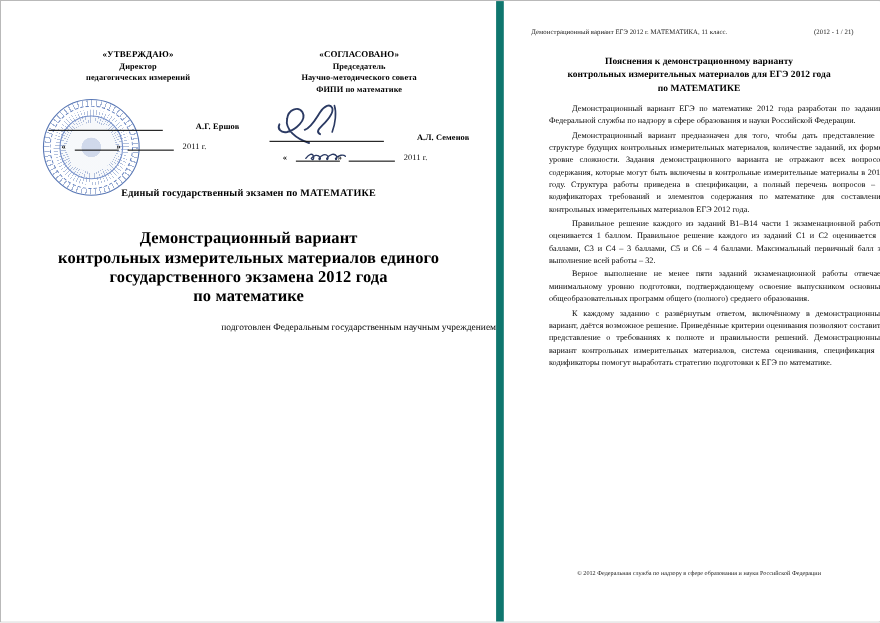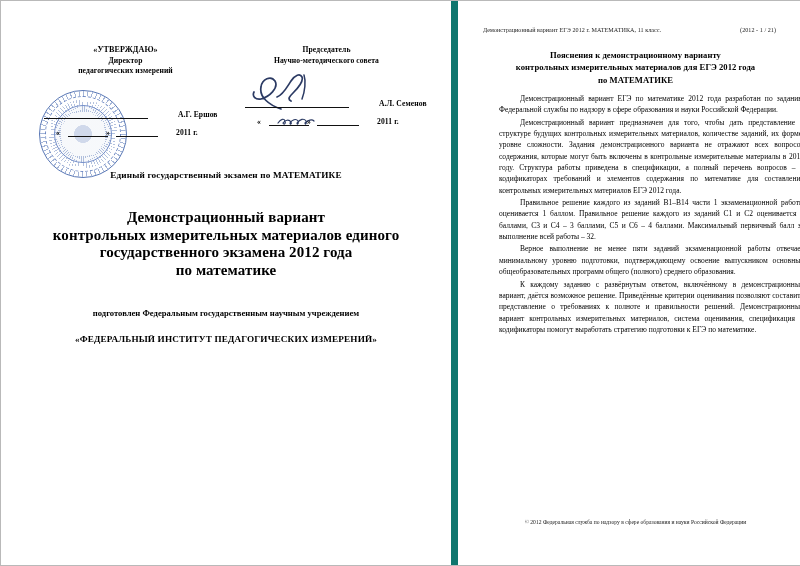--- a/index.html
+++ b/index.html
@@ -73,24 +73,24 @@
     position: absolute;
     left: 116px;
     top: 14px;
     font-size: 7.6px;
     font-weight: bold;
     white-space: nowrap;
     margin-left: 24px;
   }
   .sign-year {
     position: absolute;
-    left: 138px;
+    left: 128px;
     top: 32px;
     font-size: 7.6px;
-    font-weight: bold;
+    font-weight: normal;
     white-space: nowrap;
   }
   .sign-quote-l {
     position: absolute;
     left: 18px;
     top: 32px;
     font-size: 7.6px;
     font-weight: bold;
   }
   .sign-quote-r {
@@ -189,25 +189,25 @@
     width: 450px;
     text-align: center;
     font-weight: bold;
     font-size: 15px;
     line-height: 17.5px;
     letter-spacing: 0.1px;
   }
 
   .prepared-by {
     position: absolute;
-    top: 307px;
-    left: 0;
-    width: 450px;
-    text-align: center;
-    font-weight: bold;
+    top: 291px;
+    left: 0;
+    width: 450px;
+    text-align: right;
+    font-weight: normal;
     font-size: 8.6px;
   }
   .institute {
     position: absolute;
     top: 333px;
     left: 0;
     width: 450px;
     text-align: center;
     font-weight: bold;
     font-size: 9.2px;
@@ -297,22 +297,24 @@
           <div class="sign-quote-l">«</div>
           <div class="sign-line l2"></div>
           <div class="sign-quote-r">»</div>
           <div class="sign-line l3"></div>
           <div class="sign-name">А.Г. Ершов</div>
           <div class="sign-year">2011 г.</div>
         </div>
       </div>
 
       <div class="approval-col">
+        <div class="head">«СОГЛАСОВАНО»</div>
         <div>Председатель</div>
         <div>Научно-методического совета</div>
+        <div>ФИПИ по математике</div>
 
         <div class="sign-area">
           <svg class="scribble" viewBox="0 0 96 44">
             <path d="M34 40 C22 36, 12 28, 14 18 C15 10, 24 6, 28 12 C32 19, 22 28, 14 30 C8 31, 5 27, 7 23
                      M30 28 C36 26, 40 18, 44 12 C48 6, 53 4, 55 8 C57 13, 50 20, 46 24 C43 27, 40 30, 44 32" fill="none" stroke="currentColor" stroke-width="1.7" stroke-linecap="round"></path>
             <path d="M57 6 C59 12, 58 22, 55 30" fill="none" stroke="currentColor" stroke-width="1.5" stroke-linecap="round"></path>
           </svg>
           <svg class="scribble-date" viewBox="0 0 42 16">
             <path d="M3 11 C6 7, 9 6, 10 9 C11 12, 9 13, 8 11 C10 8, 14 7, 16 10 C17 12, 15 13, 15 11
                      C17 8, 21 6, 23 9 C24 12, 22 13, 22 11 C25 7, 29 6, 31 9 C32 12, 30 13, 30 11
@@ -333,21 +335,20 @@
     <div class="exam-line">Единый государственный экзамен по МАТЕМАТИКЕ</div>
 
     <div class="doc-title">
       <div>Демонстрационный вариант</div>
       <div>контрольных измерительных материалов единого</div>
       <div>государственного экзамена 2012 года</div>
       <div>по математике</div>
     </div>
 
     <div class="prepared-by">подготовлен Федеральным государственным научным учреждением</div>
-    <div class="institute">«ФЕДЕРАЛЬНЫЙ ИНСТИТУТ ПЕДАГОГИЧЕСКИХ ИЗМЕРЕНИЙ»</div>
 
   </div>
 
   <div class="page" id="page-right">
     <div class="rp-inner">
 
       <div class="rp-header">
         <span class="hdr-left">Демонстрационный вариант ЕГЭ 2012 г. МАТЕМАТИКА, 11 класс.</span>
         <span class="hdr-right">(2012 - 1 / 21)</span>
       </div>

